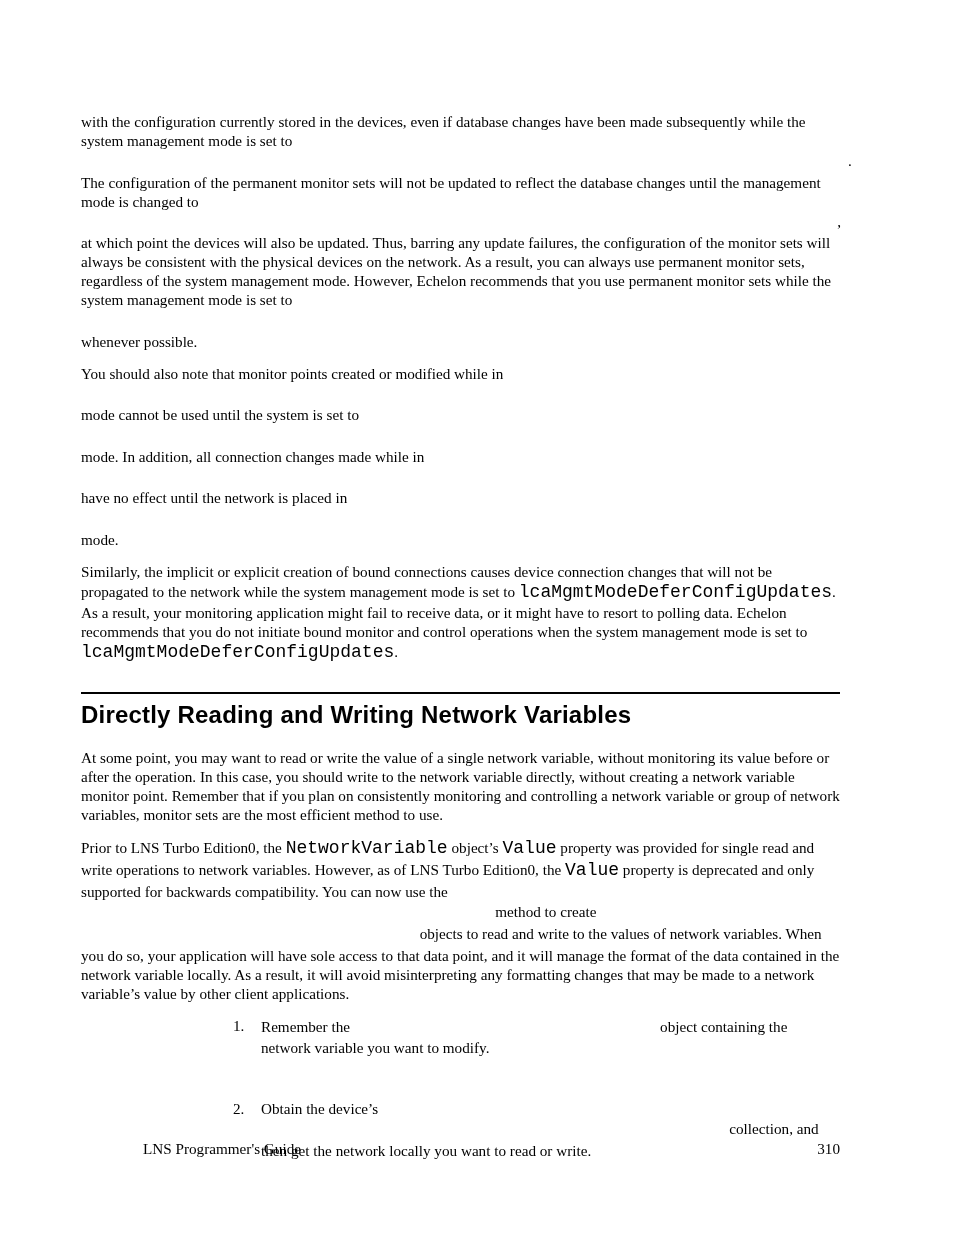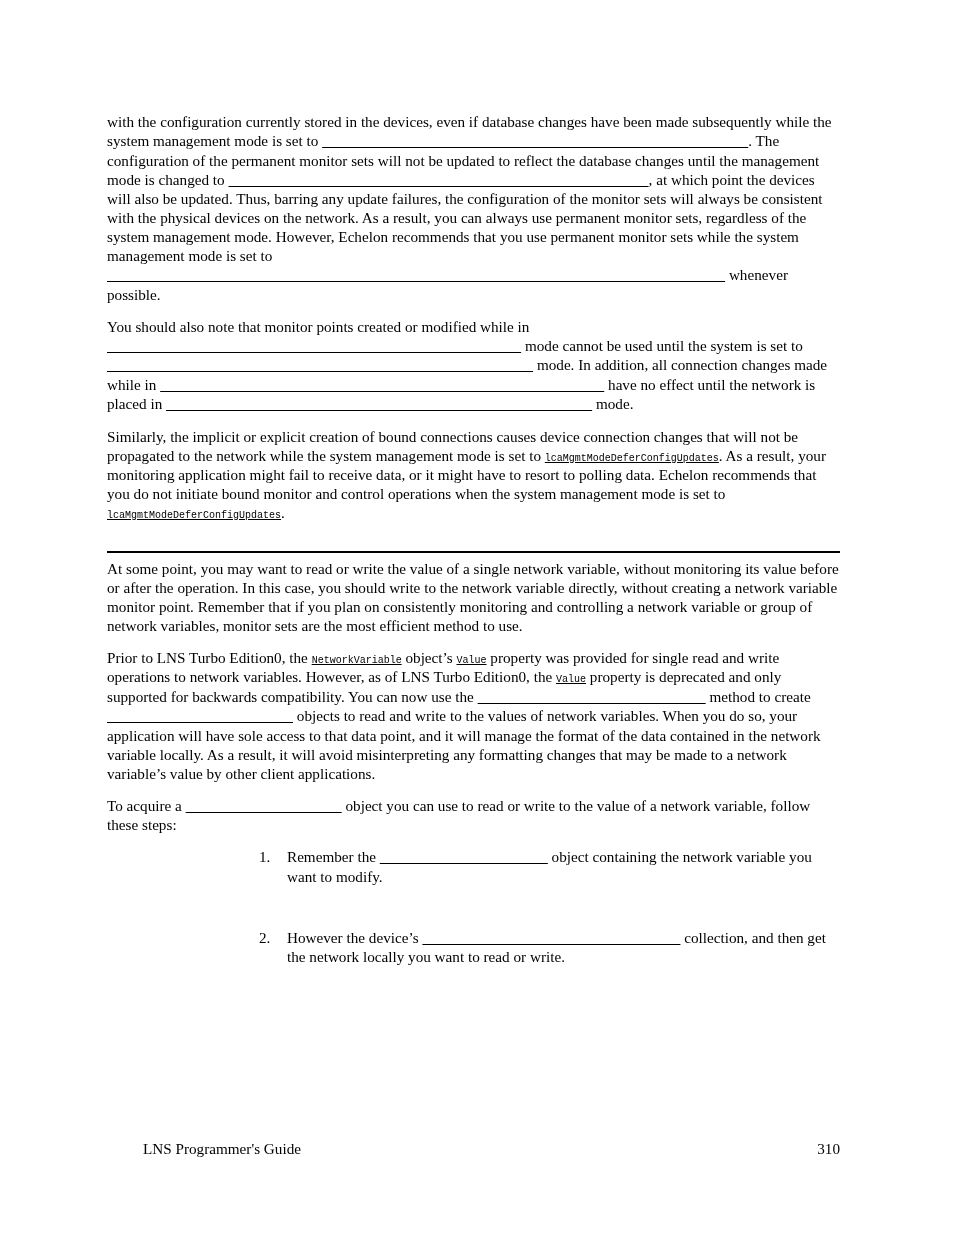--- a/index.html
+++ b/index.html
@@ -6,35 +6,34 @@
     margin: 0;
     padding: 0;
     background: #fff;
     width: 954px;
   }
   .page {
     width: 954px;
     height: 1235px;
     position: relative;
     box-sizing: border-box;
-    padding: 112px 114px 0 107px;
+    padding: 112px 114px 0 81px;
     font-family: "Georgia", "Times New Roman", serif;
     font-size: 15.2px;
     line-height: 1.25;
     color: #000;
     -webkit-font-smoothing: antialiased;
   }
   .para {
     margin: 0 0 13px 0;
     text-align: left;
   }
   .mono {
     font-family: "Courier New", monospace;
-    font-size: 10px;
-    text-decoration: underline;
+    font-size: 18px;
   }
   .hr {
     border: none;
     border-top: 2px solid #000;
     margin: 28px 0 6px 0;
   }
   h2.dr {
     font-family: "Arial", "Helvetica Neue", Helvetica, sans-serif;
     font-weight: 700;
     font-size: 24px;
@@ -71,30 +70,30 @@
 
 <div class="page">
 
   <p class="para"><span>with the configuration currently stored in the devices, even if database changes have been made subsequently while the system management mode is set to </span><span class="mono" style="white-space:pre;">                                                                       </span><span>. The configuration of the permanent monitor sets will not be updated to reflect the database changes until the management mode is changed to </span><span class="mono" style="white-space:pre;">                                                                      </span><span>, at which point the devices will also be updated. Thus, barring any update failures, the configuration of the monitor sets will always be consistent with the physical devices on the network. As a result, you can always use permanent monitor sets, regardless of the system management mode. However, Echelon recommends that you use permanent monitor sets while the system management mode is set to </span><span class="mono" style="white-space:pre;">                                                                                                       </span><span> whenever possible.</span></p>
 
   <p class="para"><span>You should also note that monitor points created or modified while in </span><span class="mono" style="white-space:pre;">                                                                     </span><span> mode cannot be used until the system is set to </span><span class="mono" style="white-space:pre;">                                                                       </span><span> mode. In addition, all connection changes made while in </span><span class="mono" style="white-space:pre;">                                                                          </span><span> have no effect until the network is placed in </span><span class="mono" style="white-space:pre;">                                                                       </span><span> mode.</span></p>
 
   <p class="para"><span>Similarly, the implicit or explicit creation of bound connections causes device connection changes that will not be propagated to the network while the system management mode is set to </span><span class="mono">lcaMgmtModeDeferConfigUpdates</span><span>. As a result, your monitoring application might fail to receive data, or it might have to resort to polling data. Echelon recommends that you do not initiate bound monitor and control operations when the system management mode is set to </span><span class="mono">lcaMgmtModeDeferConfigUpdates</span><span>.</span></p>
 
   <hr class="hr">
+  <h2 class="dr">Directly Reading and Writing Network Variables</h2>
 
   <p class="para">At some point, you may want to read or write the value of a single network variable, without monitoring its value before or after the operation. In this case, you should write to the network variable directly, without creating a network variable monitor point. Remember that if you plan on consistently monitoring and controlling a network variable or group of network variables, monitor sets are the most efficient method to use.</p>
 
   <p class="para"><span>Prior to LNS Turbo Edition0, the </span><span class="mono">NetworkVariable</span><span> object’s </span><span class="mono">Value</span><span> property was provided for single read and write operations to network variables. However, as of LNS Turbo Edition0, the </span><span class="mono">Value</span><span> property is deprecated and only supported for backwards compatibility. You can now use the </span><span class="mono" style="white-space:pre;">                                      </span><span> method to create </span><span class="mono" style="white-space:pre;">                               </span><span> objects to read and write to the values of network variables. When you do so, your application will have sole access to that data point, and it will manage the format of the data contained in the network variable locally. As a result, it will avoid misinterpreting any formatting changes that may be made to a network variable’s value by other client applications.</span></p>
 
-  <p class="para"><span>To acquire a </span><span class="mono" style="white-space:pre;">                          </span><span> object you can use to read or write to the value of a network variable, follow these steps:</span></p>
 
   <ol class="steps">
     <li><span class="num">1.</span><span>Remember the </span><span class="mono" style="white-space:pre;">                            </span><span> object containing the network variable you want to modify.</span></li>
-    <li><span class="num">2.</span><span>However the device’s </span><span class="mono" style="white-space:pre;">                                           </span><span> collection, and then get the network locally you want to read or write.</span></li>
+    <li><span class="num">2.</span><span>Obtain the device’s </span><span class="mono" style="white-space:pre;">                                           </span><span> collection, and then get the network locally you want to read or write.</span></li>
   </ol>
 
   <div class="footer">
     <span>LNS Programmer's Guide</span>
     <span>310</span>
   </div>
 
 </div>
 
 </body></html>

